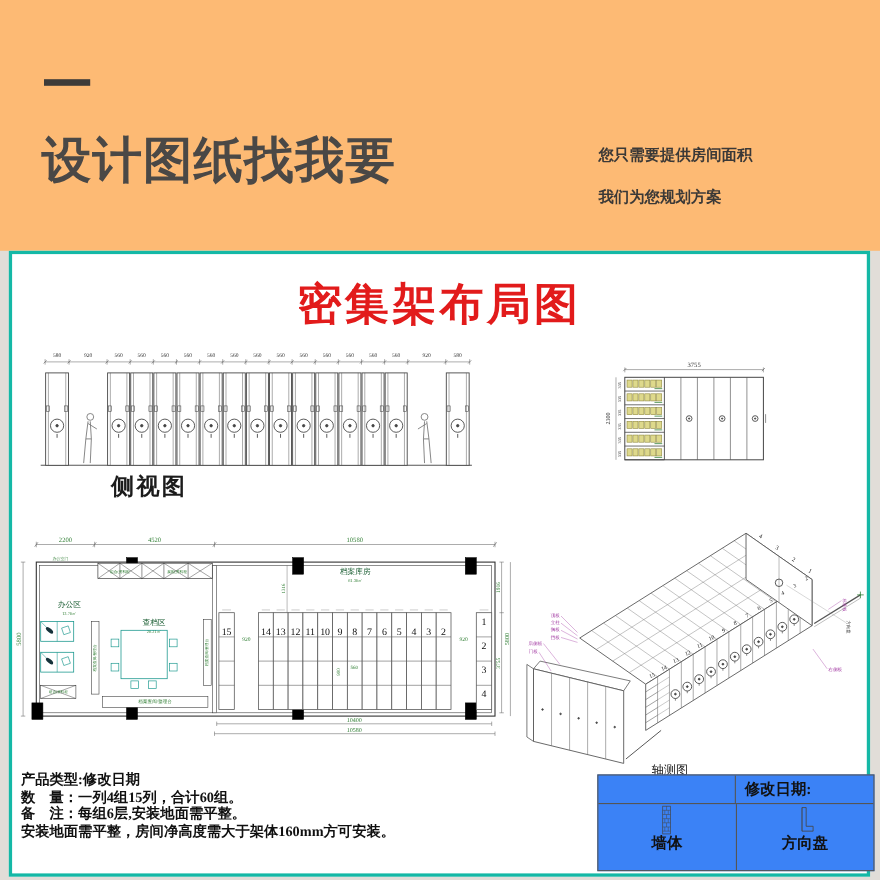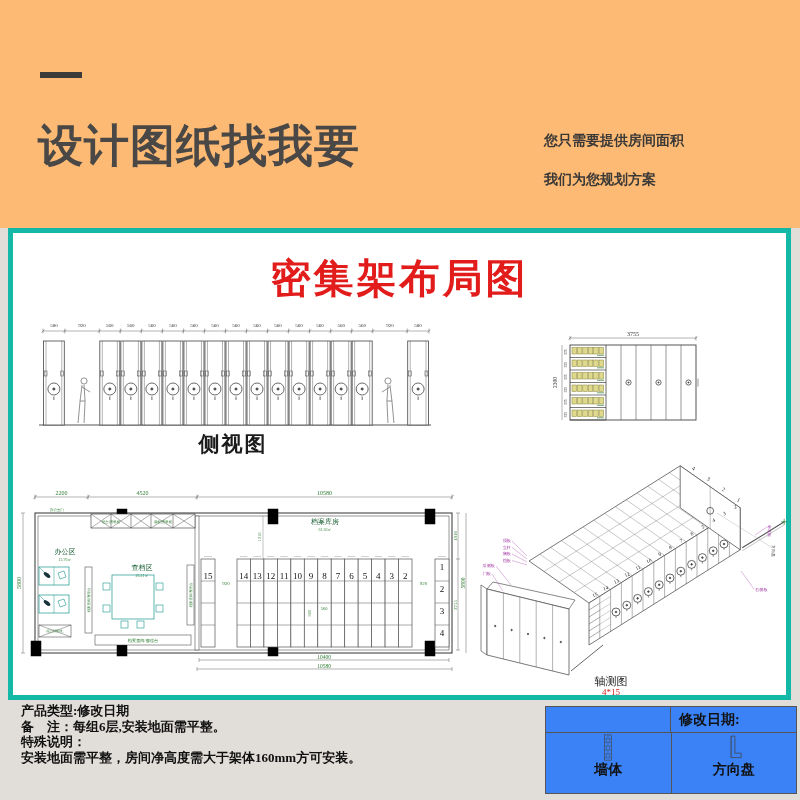--- a/index.html
+++ b/index.html
@@ -2,23 +2,23 @@
 <html><head>
 <meta charset="utf-8">
 <style>
 *{margin:0;padding:0;box-sizing:border-box}
 html,body{background:#fff}
 .page{position:relative;width:800px;height:800px;background:#e1ddd8;font-family:"Liberation Sans",sans-serif;overflow:hidden}
 .banner{position:absolute;left:0;top:0;width:800px;height:228px;background:#fdba74}
 .banner-dash{position:absolute;left:40px;top:72px;width:42px;height:6px;background:#3d3b39}
 .banner-title{position:absolute;left:38px;top:116px;font-size:45px;font-weight:800;color:#4a4846;letter-spacing:1px}
 .banner-lines{position:absolute;left:544px;top:121px;font-size:14px;font-weight:600;color:#3b3937;line-height:39px}
-.sheet{position:absolute;left:8px;top:228px;width:783px;height:472px;background:#fff;border:5px solid #14b8a6}
+.sheet{position:absolute;left:8px;top:228px;width:783px;height:569px;background:#fff;border:3px solid #14b8a6}
 .sheet-title{position:absolute;left:0;right:0;top:18px;text-align:center;font-family:"Liberation Serif",serif;font-size:40px;color:#e21b1b;font-weight:600;letter-spacing:3px}
-.view-label{position:absolute;text-align:center;font-family:Liberation Sans, sans-serif;font-size:21px;color:#1b1b1b;letter-spacing:2px;font-weight:600}
+.view-label{position:absolute;text-align:left;font-family:Liberation Sans, sans-serif;font-size:21px;color:#1b1b1b;letter-spacing:2px;font-weight:600}
 .abs{position:absolute}
 .notes{position:absolute;left:8px;top:470px;font-family:"Liberation Serif",serif;font-size:13px;font-weight:600;color:#101010;line-height:15.5px}
 .legend{position:absolute;left:532px;top:473px;width:252px;height:88px;border:1.5px solid #555;display:flex;flex-direction:column;font-family:"Liberation Serif",serif;background:#3b82f6}
 .legend-top{display:flex;height:26px;border-bottom:1px solid #555}
 .legend-top .cell-empty{width:50%;border-right:1px solid #555}
 .legend-top .cell-rev{width:50%;display:flex;align-items:center;padding-left:8px;font-size:14px;font-weight:700;color:#111}
 .legend-row{display:flex;flex:1;min-height:0}
 .legend-cell{flex:1;border-right:1px solid #555;display:flex;flex-direction:column;align-items:center;justify-content:flex-end;padding-bottom:16px;min-width:0}
 .legend-cell:last-child{border-right:none}
 .legend-cell .lbl{font-size:14px;font-weight:700;color:#111;line-height:15px}
@@ -490,21 +490,21 @@
           <text x="427" y="131" font-size="9" fill="#111" text-anchor="middle" font-family="&quot;Liberation Serif&quot;,serif">3</text>
           <text x="427" y="153" font-size="9" fill="#111" text-anchor="middle" font-family="&quot;Liberation Serif&quot;,serif">4</text>
           <text x="211" y="102" font-size="5" fill="#2e7d32" text-anchor="middle" font-family="&quot;Liberation Serif&quot;,serif">920</text>
           <text x="408.5" y="102" font-size="5" fill="#2e7d32" text-anchor="middle" font-family="&quot;Liberation Serif&quot;,serif">920</text>
           <line x1="248" y1="33" x2="248" y2="76" stroke="#666" stroke-width="0.4"></line>
           <text x="246" y="54" font-size="4.5" fill="#2e7d32" text-anchor="middle" font-family="&quot;Liberation Serif&quot;,serif" transform="rotate(-90 246 54)">1316</text>
           <text x="296" y="130" font-size="4.5" fill="#2e7d32" text-anchor="middle" font-family="&quot;Liberation Serif&quot;,serif" transform="rotate(-90 296 130)">900</text>
           <text x="309" y="127" font-size="4.5" fill="#2e7d32" text-anchor="middle" font-family="&quot;Liberation Serif&quot;,serif">560</text>
         </svg></div>
 
-    <div id="iso-view" class="abs" style="left:458px;top:206px;width:322px;height:258px"><svg viewBox="0 0 322 258" width="100%" height="100%">
+    <div id="iso-view" class="abs" style="left:458px;top:227px;width:322px;height:258px"><svg viewBox="0 0 322 258" width="100%" height="100%">
           <polygon points="58,122 209.20000000000002,26.799999999999997 269.20000000000005,68.8 118,164" stroke="#555" fill="#fff" stroke-width="0.8"></polygon>
           <line x1="68.8" y1="115.2" x2="128.8" y2="157.2" stroke="#777" stroke-width="0.4"></line>
           <line x1="79.6" y1="108.4" x2="139.6" y2="150.4" stroke="#777" stroke-width="0.4"></line>
           <line x1="90.4" y1="101.6" x2="150.4" y2="143.6" stroke="#777" stroke-width="0.4"></line>
           <line x1="101.2" y1="94.8" x2="161.2" y2="136.8" stroke="#777" stroke-width="0.4"></line>
           <line x1="112" y1="88" x2="172" y2="130" stroke="#777" stroke-width="0.4"></line>
           <line x1="122.80000000000001" y1="81.2" x2="182.8" y2="123.2" stroke="#777" stroke-width="0.4"></line>
           <line x1="133.60000000000002" y1="74.4" x2="193.60000000000002" y2="116.4" stroke="#777" stroke-width="0.4"></line>
           <line x1="144.4" y1="67.6" x2="204.4" y2="109.6" stroke="#777" stroke-width="0.4"></line>
           <line x1="155.2" y1="60.800000000000004" x2="215.2" y2="102.80000000000001" stroke="#777" stroke-width="0.4"></line>
@@ -629,22 +629,22 @@
           <text x="301" y="106" font-size="4" fill="#333" text-anchor="start" font-family="&quot;Liberation Serif&quot;,serif" transform="rotate(90 301 106)">方向盘</text>
           <line x1="300" y1="108" x2="246" y2="74" stroke="#888" stroke-width="0.3"></line>
           <text x="284" y="152" font-size="4.2" fill="#a23aa2" text-anchor="start" font-family="&quot;Liberation Serif&quot;,serif">右侧板</text>
           <line x1="283" y1="150" x2="270" y2="132" stroke="#a23aa2" stroke-width="0.35"></line>
           <text x="140" y="246" font-size="11" fill="#1b1b1b" text-anchor="middle" font-family="&quot;Liberation Serif&quot;,serif">轴测图</text>
           <text x="140" y="256" font-size="9" fill="#cc2222" text-anchor="middle" font-family="&quot;Liberation Serif&quot;,serif">4*15</text>
         </svg></div>
 
     <div class="notes">
       <div>产品类型:修改日期</div>
+      <div>数　量：一列4组15列，合计60组。</div>
       <div>备　注：每组6层,安装地面需平整。</div>
-      <div>特殊说明：</div>
       <div>安装地面需平整，房间净高度需大于架体160mm方可安装。</div>
     </div>
 
     <div class="legend">
       <div class="legend-top">
         <div class="cell-empty"></div>
         <div class="cell-rev">修改日期:</div>
       </div>
       <div class="legend-row">
         <div class="legend-cell">

